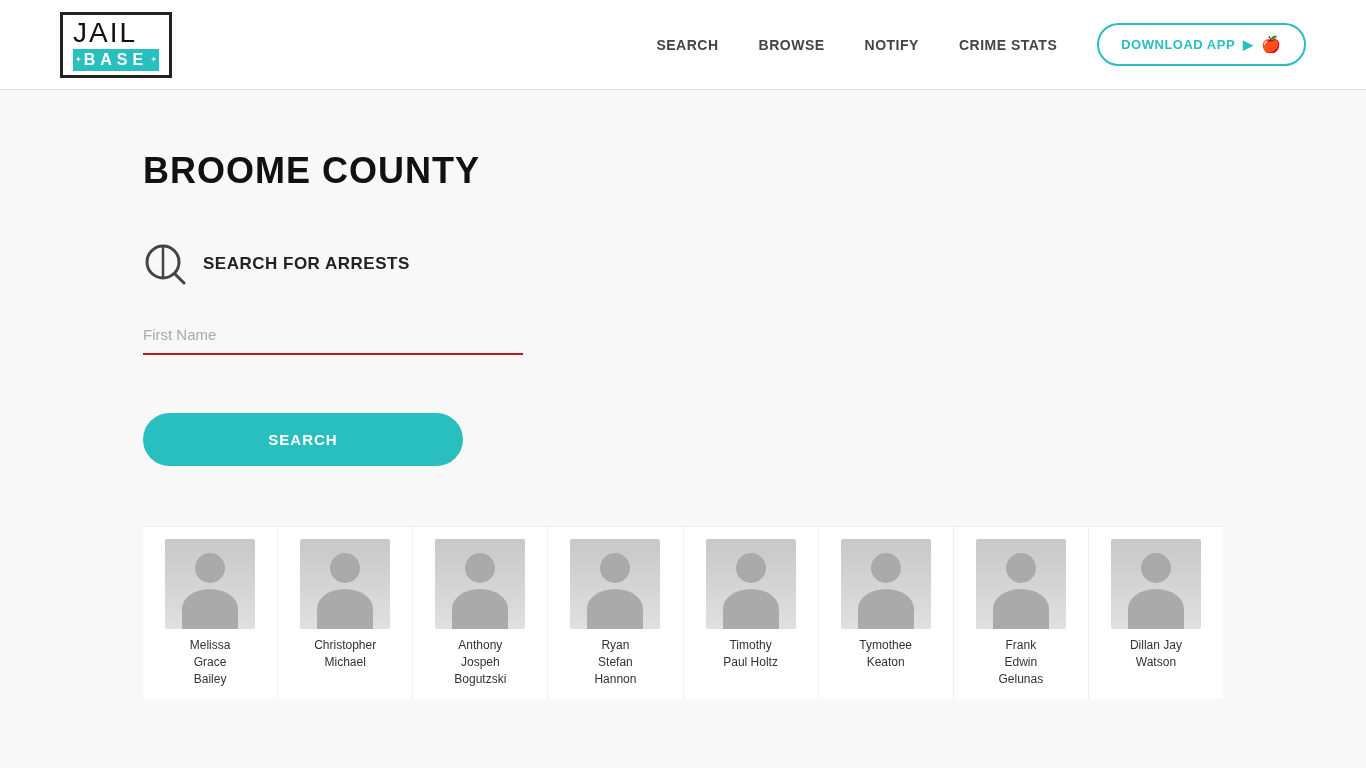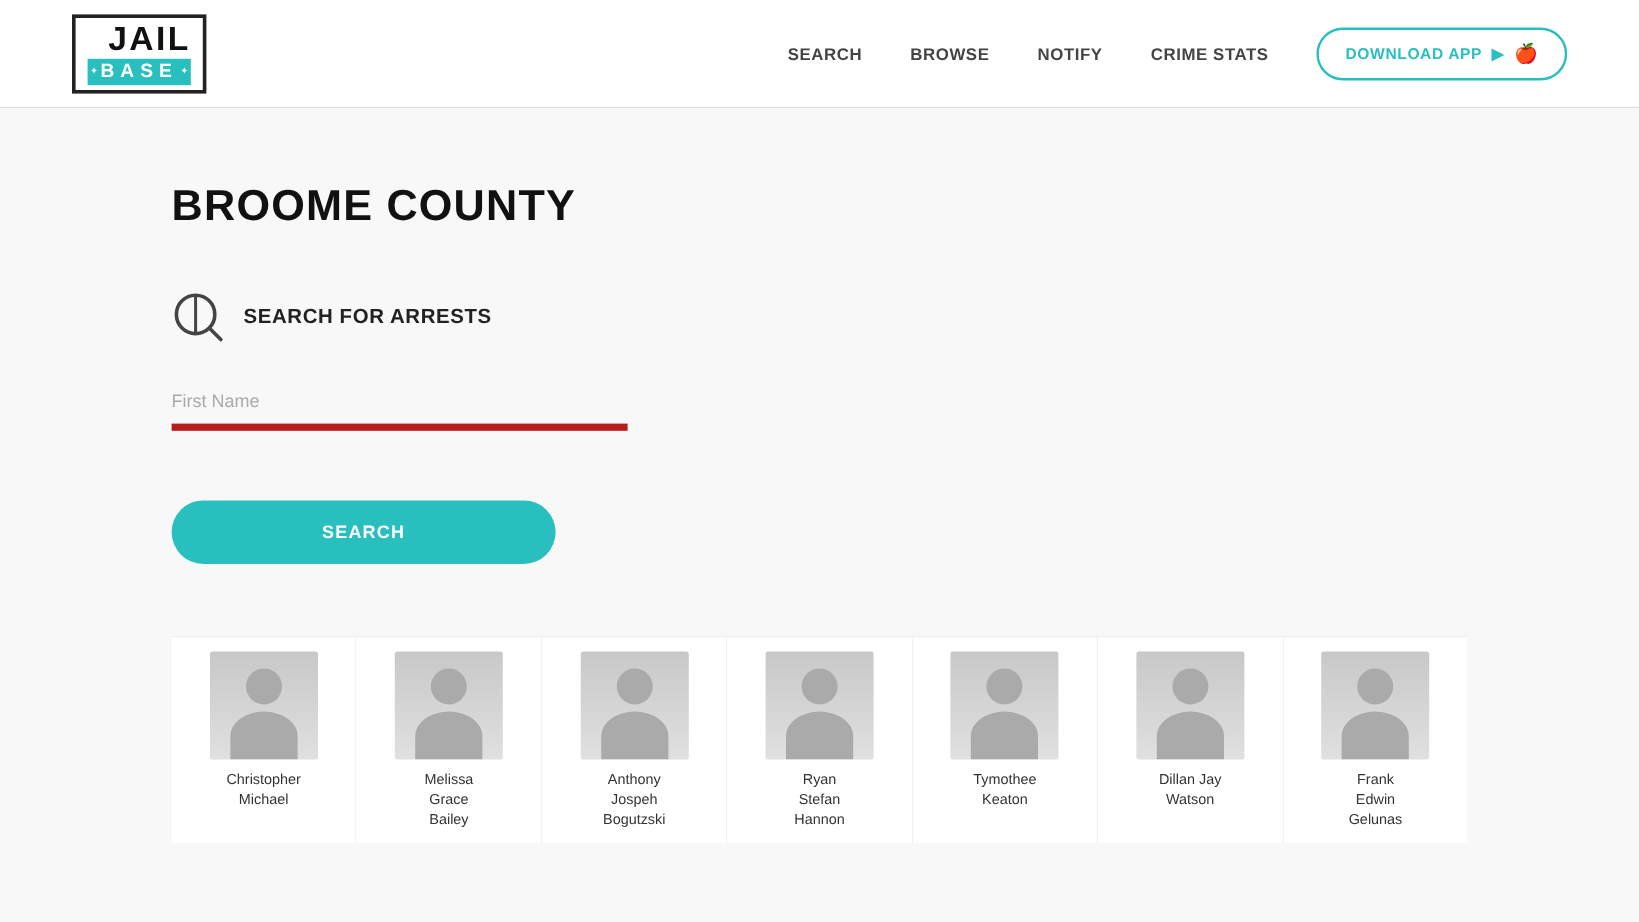--- a/index.html
+++ b/index.html
@@ -21,25 +21,24 @@
       display: flex;
       align-items: center;
     }
     .logo-box {
       border: 3px solid #222;
       padding: 4px 10px;
       position: relative;
     }
     .logo-jail {
       font-size: 28px;
-      font-weight: 700;
+      font-weight: 400;
       letter-spacing: 2px;
       color: #111;
       line-height: 1;
-      text-align: right;
     }
     .logo-base-row {
       background: #2abfbf;
       display: flex;
       align-items: center;
       justify-content: center;
       padding: 2px 0;
       margin-top: 2px;
     }
     .logo-base-text {
@@ -125,21 +124,21 @@
       font-size: 17px;
       font-weight: 800;
       color: #222;
       letter-spacing: 0.5px;
       text-transform: uppercase;
     }
     .input-field {
       width: 100%;
       max-width: 380px;
       border: none;
-      border-bottom: 6px solid #b91c1c;
+      border-bottom: 2px solid #b91c1c;
       padding: 10px 0;
       font-size: 15px;
       color: #555;
       background: transparent;
       margin-bottom: 20px;
       outline: none;
     }
     .input-field::placeholder { color: #aaa; }
     .search-btn {
       background: #2abfbf;
@@ -320,48 +319,52 @@
       <br>
       <button class="search-btn">SEARCH</button>
     </div>
 
   </div>
 
   <div class="cards-row">
 
     <div class="person-card">
       <div class="mugshot-placeholder"></div>
+      <span class="person-name">Melissa<br>Grace<br>Bailey</span>
+    </div>
+
+    <div class="person-card">
+      <div class="mugshot-placeholder"></div>
       <span class="person-name">Christopher<br>Michael</span>
     </div>
 
     <div class="person-card">
       <div class="mugshot-placeholder"></div>
-      <span class="person-name">Melissa<br>Grace<br>Bailey</span>
-    </div>
-
-    <div class="person-card">
-      <div class="mugshot-placeholder"></div>
       <span class="person-name">Anthony<br>Jospeh<br>Bogutzski</span>
     </div>
 
     <div class="person-card">
       <div class="mugshot-placeholder"></div>
       <span class="person-name">Ryan<br>Stefan<br>Hannon</span>
     </div>
 
+    <div class="person-card">
+      <div class="mugshot-placeholder"></div>
+      <span class="person-name">Timothy<br>Paul Holtz</span>
+    </div>
 
 
     <div class="person-card">
       <div class="mugshot-placeholder"></div>
       <span class="person-name">Tymothee<br>Keaton</span>
     </div>
 
     <div class="person-card">
       <div class="mugshot-placeholder"></div>
+      <span class="person-name">Frank<br>Edwin<br>Gelunas</span>
+    </div>
+
+    <div class="person-card">
+      <div class="mugshot-placeholder"></div>
       <span class="person-name">Dillan Jay<br>Watson</span>
-    </div>
-
-    <div class="person-card">
-      <div class="mugshot-placeholder"></div>
-      <span class="person-name">Frank<br>Edwin<br>Gelunas</span>
     </div>
   </div>
 </main>
 
 </body></html>

